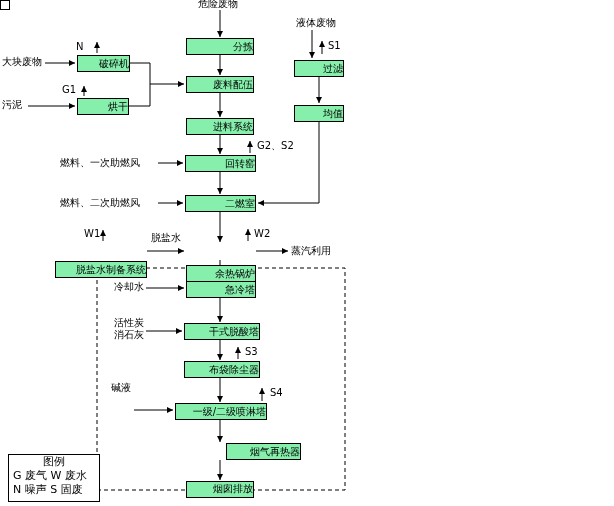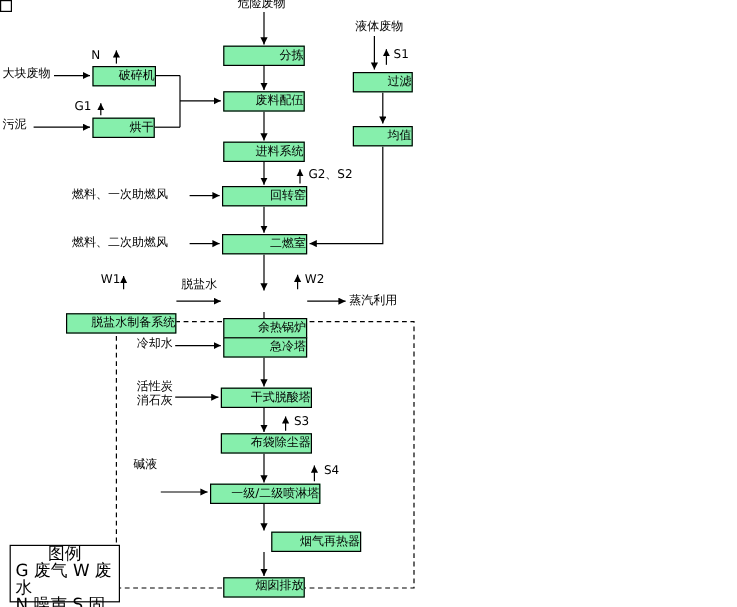--- a/index.html
+++ b/index.html
@@ -4,21 +4,21 @@
 <style>
   html,body{margin:0;padding:0;background:#fff;}
   #stage{position:relative;width:614px;height:506px;background:#fff;overflow:hidden;
          font-family:"DejaVu Sans","Liberation Sans",sans-serif;color:#000;}
   #connectors{position:absolute;left:0;top:0;z-index:1;pointer-events:none;}
   .node{position:absolute;height:15px;border:1px solid #000;background:#86efac;
         font-size:10px;line-height:15px;text-align:right;z-index:2;white-space:nowrap;overflow:hidden;}
   .lbl{position:absolute;font-size:10px;line-height:12px;z-index:2;white-space:nowrap;}
   .em{position:absolute;font-size:10px;line-height:12px;z-index:2;white-space:nowrap;}
   #legend{position:absolute;left:8px;top:454px;width:90px;height:46px;border:1px solid #000;
-          background:#fff;z-index:2;font-size:14px;line-height:14px;}
+          background:#fff;z-index:2;font-size:11px;line-height:14px;}
   #legend .lg-title{text-align:center;}
   #legend .lg-row{padding-left:4px;}
   #artifact{position:absolute;left:0;top:0;width:8px;height:8px;border:1px solid #000;background:#fff;z-index:3;}
 </style>
 </head>
 <body>
 
 <div id="stage">
 
   <svg id="connectors" width="614" height="506" viewBox="0 0 614 506">

